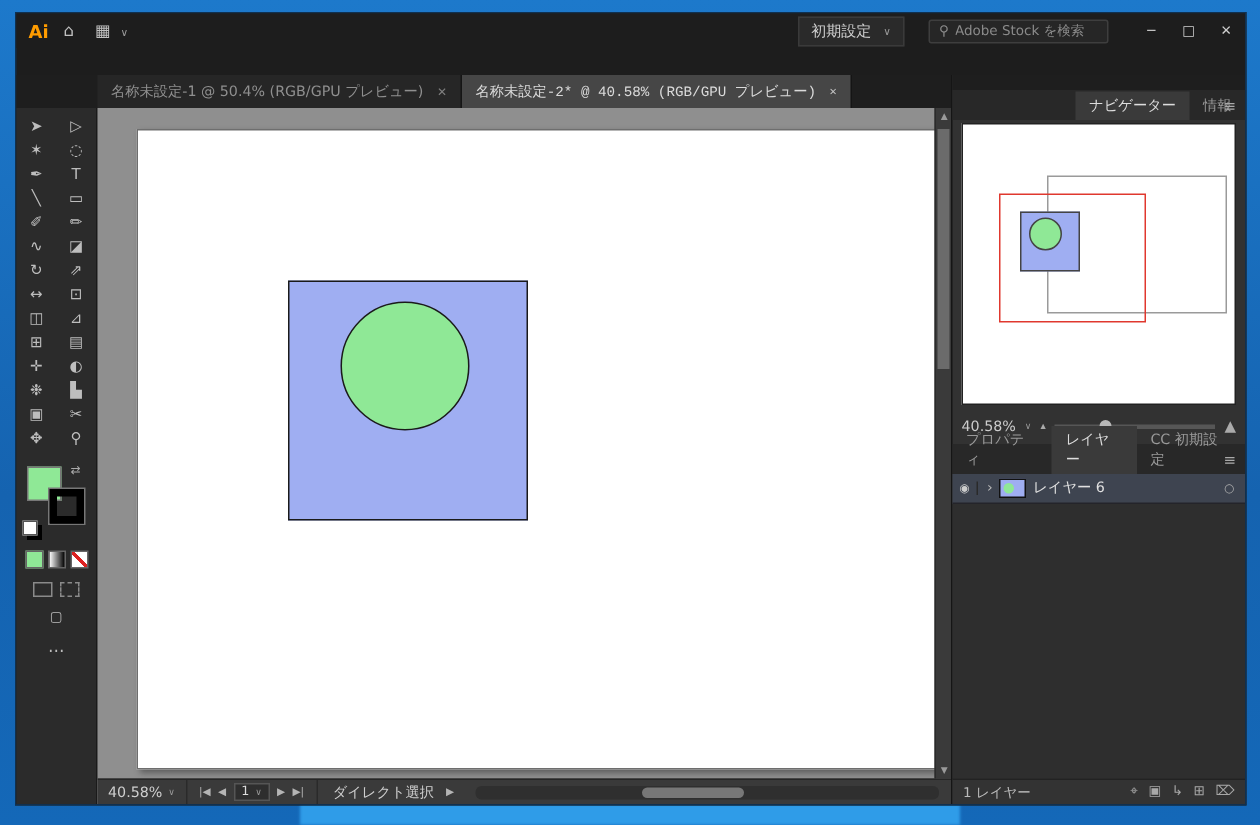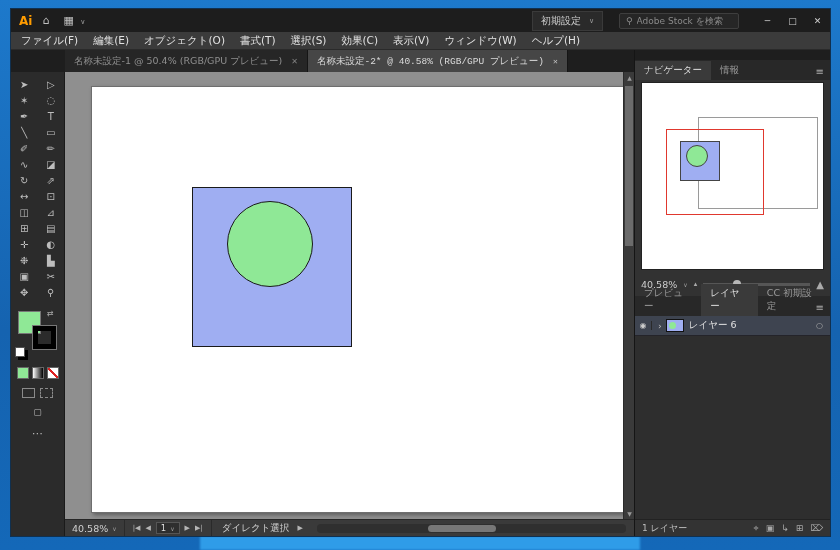--- a/index.html
+++ b/index.html
@@ -101,21 +101,21 @@
 
   
   .rightcol { position:absolute; right:0; top:41px; width:196px; bottom:0; background:#323232;
               border-left:1px solid #151515; }
   .rc-topstrip { position:absolute; left:0; right:0; top:0; height:10px; background:#1e1e1e; }
   .phead { position:absolute; left:0; right:0; height:20px; background:#282828; display:flex;
            align-items:flex-end; font-size:9.5px; color:#9a9a9a; }
   .phead .ptab { padding:3px 9px; cursor:default; }
   .phead .ptab.active { background:#3a3a3a; color:#ddd; }
   .phead .pmenu { position:absolute; right:6px; bottom:3px; color:#aaa; font-size:10px; }
-  .nav-head { top:10px; }
+  .nav-head { top:10px;justify-content:flex-end; }
   .nav-preview { position:absolute; left:6px; right:6px; top:32px; height:188px; background:#fff;
                  border:1px solid #222; }
   .nav-artboard { position:absolute; left:56px; top:34px; width:120px; height:92px; background:#fff;
                   border:1px solid #9a9a9a; }
   .nav-rect { position:absolute; left:38px; top:58px; width:40px; height:40px; border:1px solid #444; }
   .nav-circle { position:absolute; left:44px; top:62px; width:22px; height:22px; border-radius:50%;
                 border:1px solid #444; }
   .nav-viewbox { position:absolute; left:24px; top:46px; width:98px; height:86px; border:1px solid #e0382e; }
   .nav-ctl { position:absolute; left:6px; right:6px; top:224px; height:20px; display:flex;
              align-items:center; gap:6px; font-size:9.5px; color:#ccc; }
@@ -164,31 +164,20 @@
         <span class="ic">⚲</span>
         <input type="text" placeholder="Adobe Stock を検索" style="">
       </span>
       <span class="winctl">
         <span>─</span>
         <span>□</span>
         <span>✕</span>
       </span>
     </div>
 
-    <div class="menubar">
-      <span>ファイル(F)</span>
-      <span>編集(E)</span>
-      <span>オブジェクト(O)</span>
-      <span>書式(T)</span>
-      <span>選択(S)</span>
-      <span>効果(C)</span>
-      <span>表示(V)</span>
-      <span>ウィンドウ(W)</span>
-      <span>ヘルプ(H)</span>
-    </div>
 
     <div class="tabbar">
       <span class="doc-tab inactive">
         <span>名称未設定-1 @ 50.4% (RGB/GPU プレビュー)</span>
         <span class="x">✕</span>
       </span>
       <span class="doc-tab active">
         <span>名称未設定-2* @ 40.58% (RGB/GPU プレビュー)</span>
         <span class="x">✕</span>
       </span>
@@ -299,21 +288,21 @@
         <span>40.58%</span>
         <span class="chev">∨</span>
         <span class="zo">▴</span>
         <span class="nav-slider">
           <span class="sthumb"></span>
         </span>
         <span class="zi">▲</span>
       </div>
 
       <div class="phead p2-head">
-        <span class="ptab">プレビュー</span>
+        <span class="ptab">プロパティ</span>
         <span class="ptab active">レイヤー</span>
         <span class="ptab">CC 初期設定</span>
         <span class="pmenu">≡</span>
       </div>
       <div class="layers-body">
         <div class="layer-row">
           <span class="eye">◉</span>
           <span class="chev">›</span>
           <span class="layer-thumb" style="background: rgb(159, 174, 242);">
             <i style="background: rgb(143, 232, 150);"></i>

